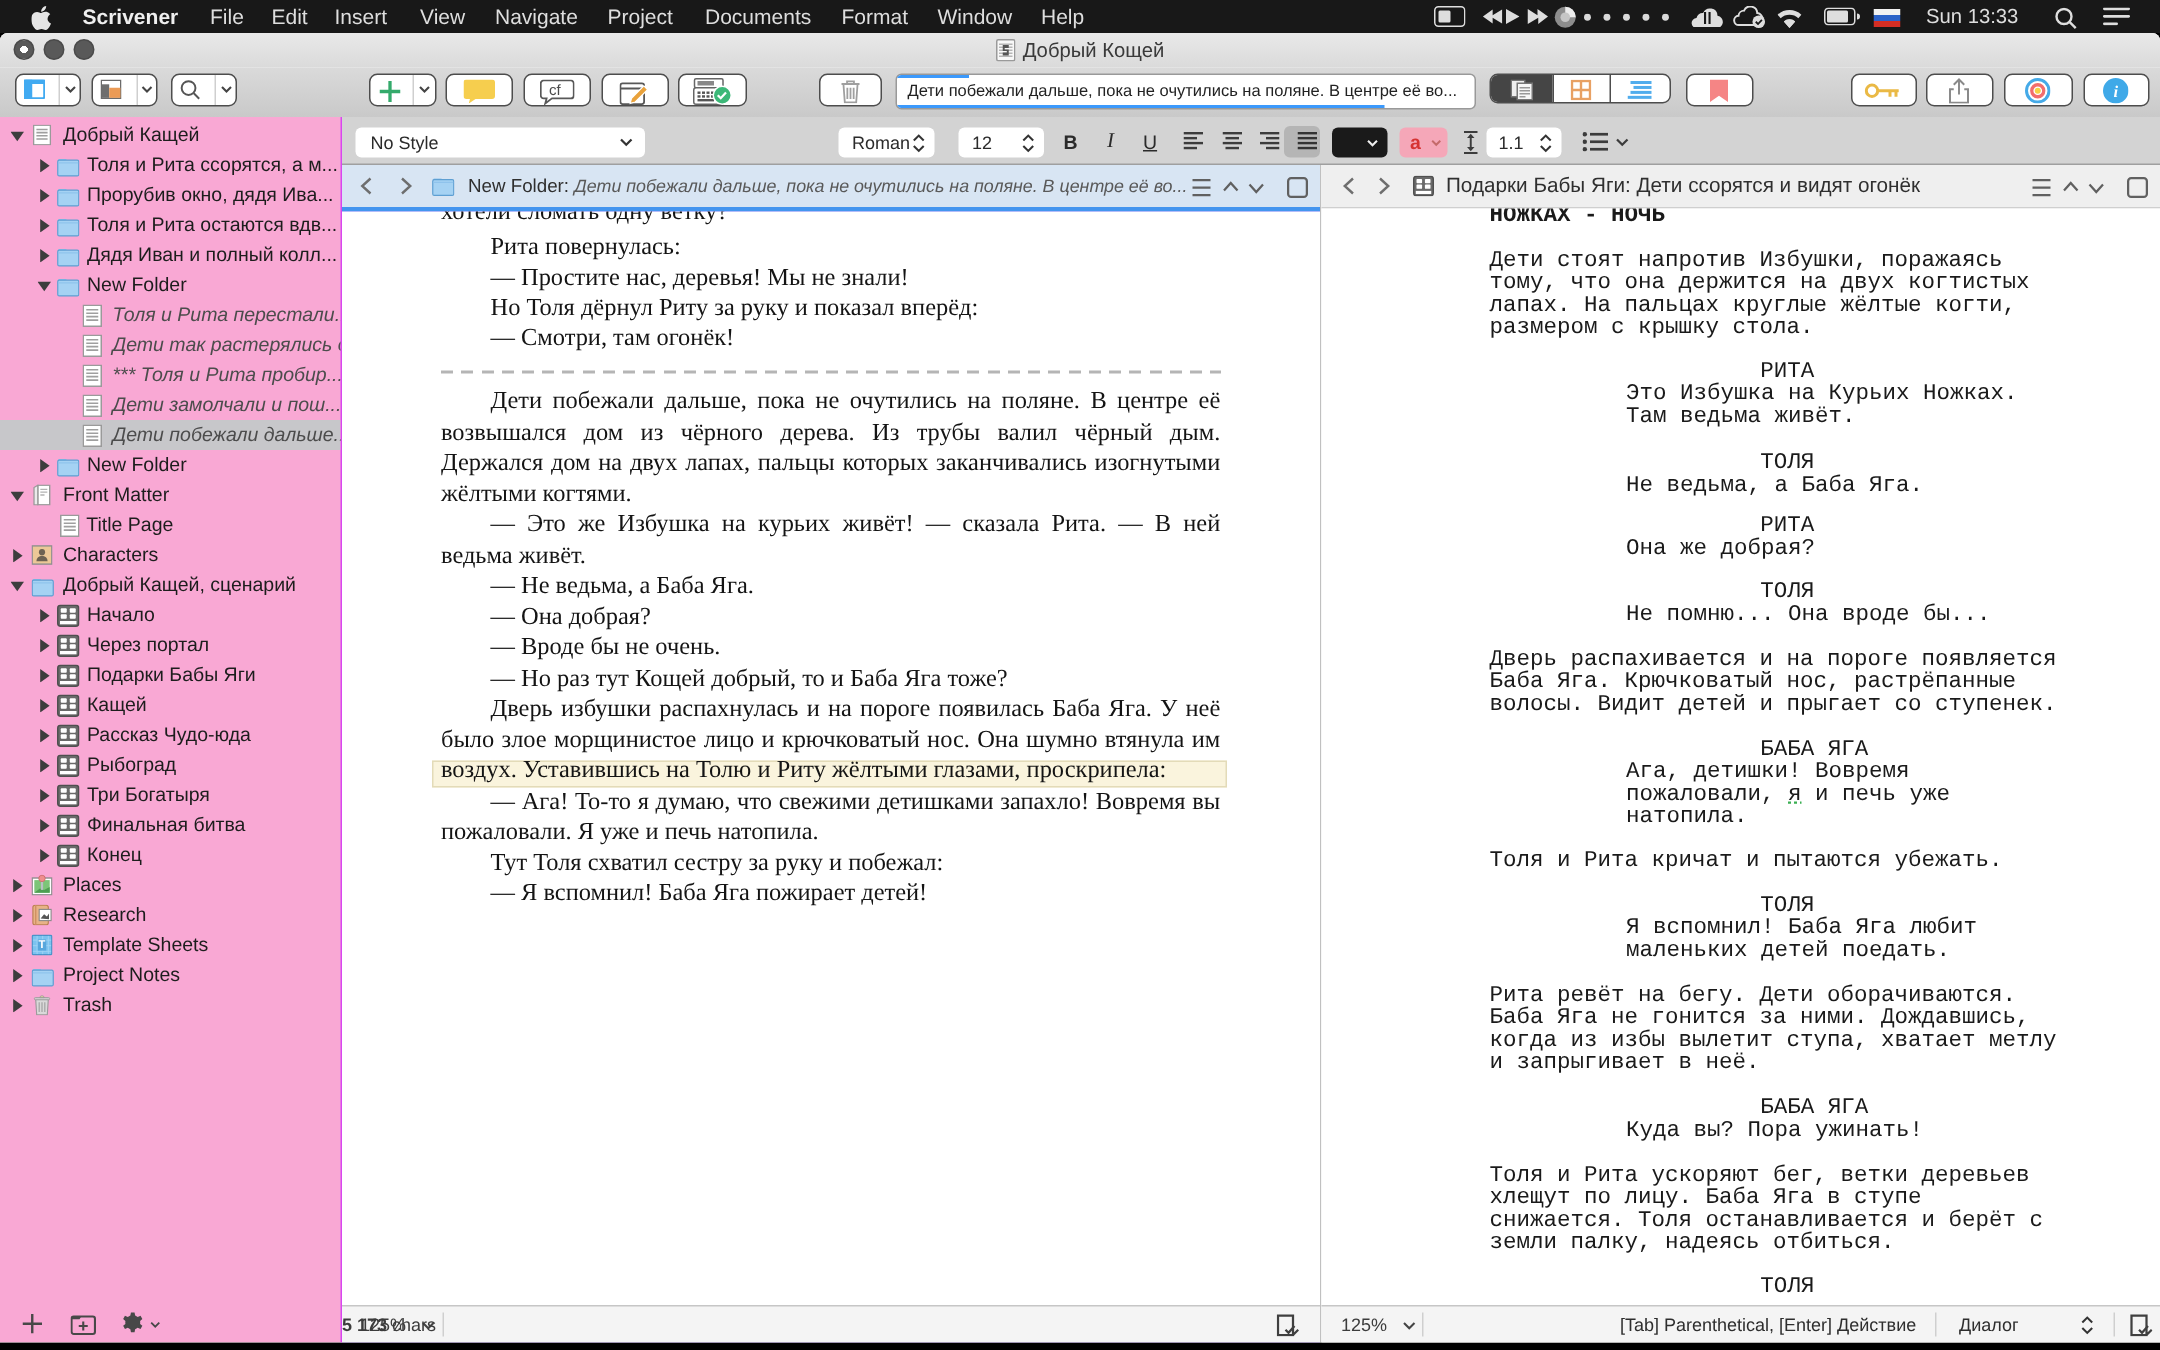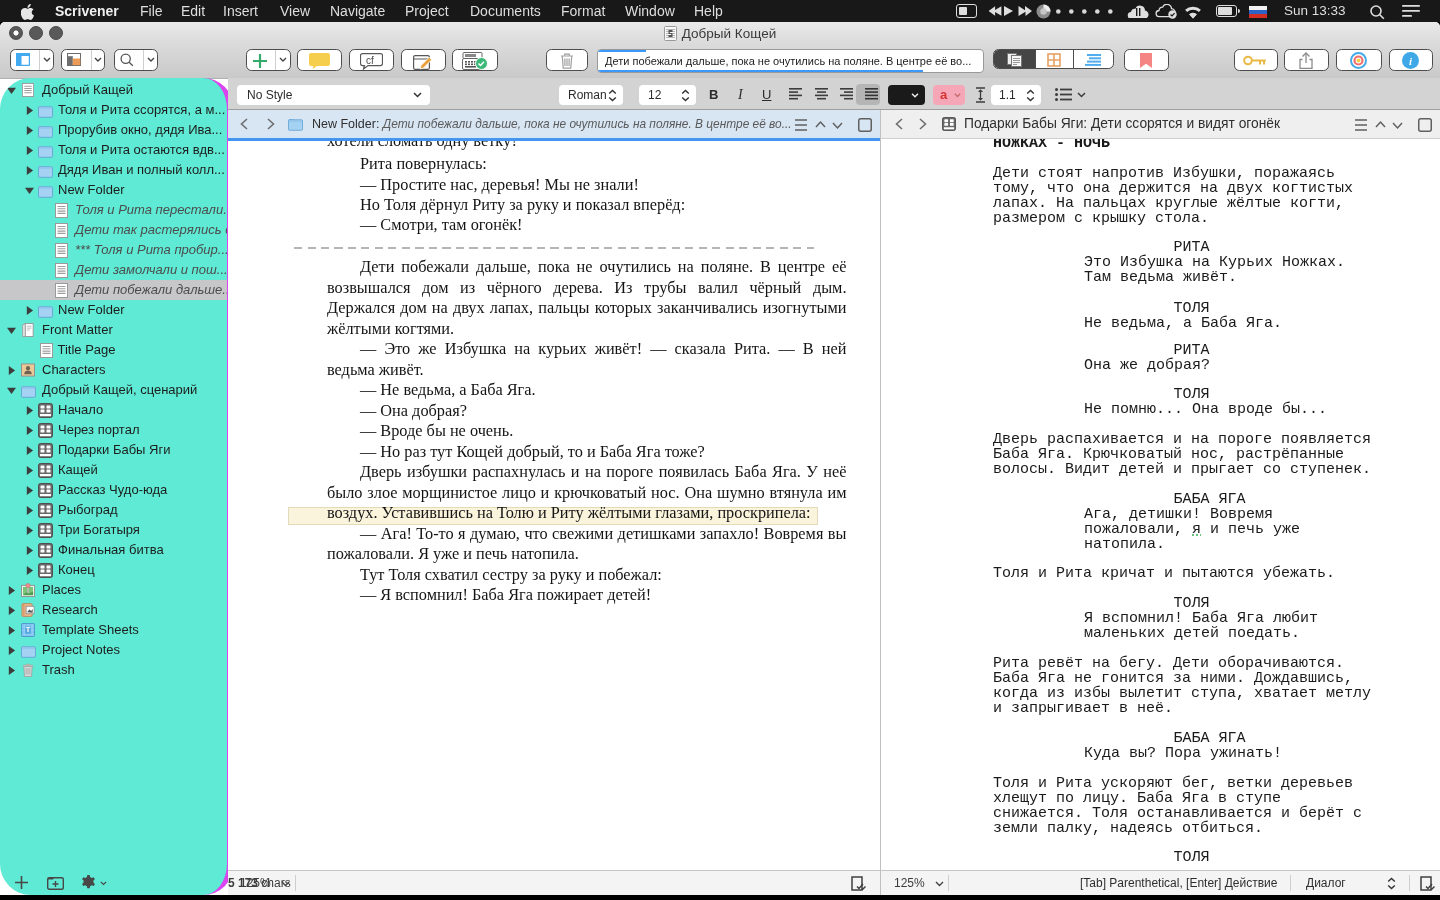--- a/index.html
+++ b/index.html
@@ -5,21 +5,21 @@
 body{width:1440px;height:900px;background:#000;font-family:"Liberation Sans",sans-serif;overflow:hidden;position:relative;}
 .abs{position:absolute;}
 
 #menubar{position:absolute;left:0;top:0;width:1440px;height:22px;background:#181818;color:#dedede;font-size:14px;}
 #menubar .mi{position:absolute;top:0;line-height:22px;white-space:nowrap;}
 
 #win{position:absolute;left:0;top:22px;width:1440px;height:873px;background:#fff;border-radius:5px 5px 0 0;overflow:hidden;}
 #titlebar{position:absolute;left:0;top:0;width:100%;height:23px;background:linear-gradient(#e9e9e9,#dadada);}
 #toolbar{position:absolute;left:0;top:23px;width:100%;height:33px;background:linear-gradient(#dadada,#c9c9c9);border-bottom:1px solid #b0b0b0;}
 #formatbar{position:absolute;left:228px;top:56px;right:0;height:31px;background:#d3d3d3;border-bottom:1px solid #9f9f9f;}
-#sidebar{position:absolute;left:0;top:56px;width:227px;bottom:0;background:#5eead4;border-right:7px solid #d946ef;overflow:hidden;border-radius:31px;}
+#sidebar{position:absolute;left:0;top:56px;width:227px;bottom:0;background:#f9a8d4;border-right:1px solid #d946ef;overflow:hidden;}
 .tl{position:absolute;top:4px;width:12px;height:12px;border-radius:50%;background:#888;}
 #title-txt{position:absolute;top:0;left:0;width:100%;text-align:center;font-size:13.5px;color:#3a3a3a;line-height:23px;}
 
 .tb{position:absolute;top:4px;height:20px;background:#fff;border:1px solid #4d4d4d;border-radius:5.5px;}
 .tb .divider{position:absolute;top:0;bottom:0;width:1px;background:#cfcfcf;}
 
 #paneL{position:absolute;left:228px;top:88px;width:652px;bottom:0;background:#8b5cf6;}
 #paneR{position:absolute;left:881px;top:88px;right:0;background:#fff;bottom:0;}
 #panediv{position:absolute;left:880px;top:88px;width:1px;bottom:0;background:#c0c0c0;}
 .ehead{position:absolute;left:0;top:0;right:0;height:28px;font-size:12.5px;color:#2f2f2f;}
@@ -35,21 +35,21 @@
 .icn.fold{width:15px;height:14px;top:3.5px}
 .icn.doc2{width:13px;height:15px;top:2.5px}
 .icn.scr{width:15px;height:15px;top:2.5px}
 #sb-foot{position:absolute;left:0;bottom:0;width:100%;height:25px;}
 
 .fctl{position:absolute;top:7px;height:20px;background:#fff;border-radius:4px;font-size:12px;color:#2b2b2b;line-height:20px;}
 .fbtn{position:absolute;top:7px;font-size:13px;color:#2b2b2b;line-height:20px;}
 .stp{top:3.5px;width:9px;height:13px;}
 .falign{position:absolute;top:10px;width:13px;height:12px;}
 
-.sl{position:absolute;height:20.5px;line-height:20.5px;font-family:"Liberation Serif",serif;font-size:16.3px;color:#141414;white-space:nowrap;margin-left:33px;}
+.sl{position:absolute;height:20.5px;line-height:20.5px;font-family:"Liberation Serif",serif;font-size:16.3px;color:#141414;white-space:nowrap;}
 .sl.j{width:519.5px;text-align:justify;text-align-last:justify;white-space:normal;}
 .blk{position:absolute;left:0;font-family:"Liberation Mono",monospace;font-size:15px;line-height:15px;color:#1a1a1a;white-space:pre;}
 .blk div{height:15px;}
 .blk .a{padding-left:112px;}
 .blk .d{padding-left:203px;}
 .blk .c{padding-left:292.5px;}
 </style></head>
 <body>
 <div id="menubar">
   <svg class="abs" style="left:21px;top:3.5px" width="15" height="16" viewBox="0 0 15 16">

